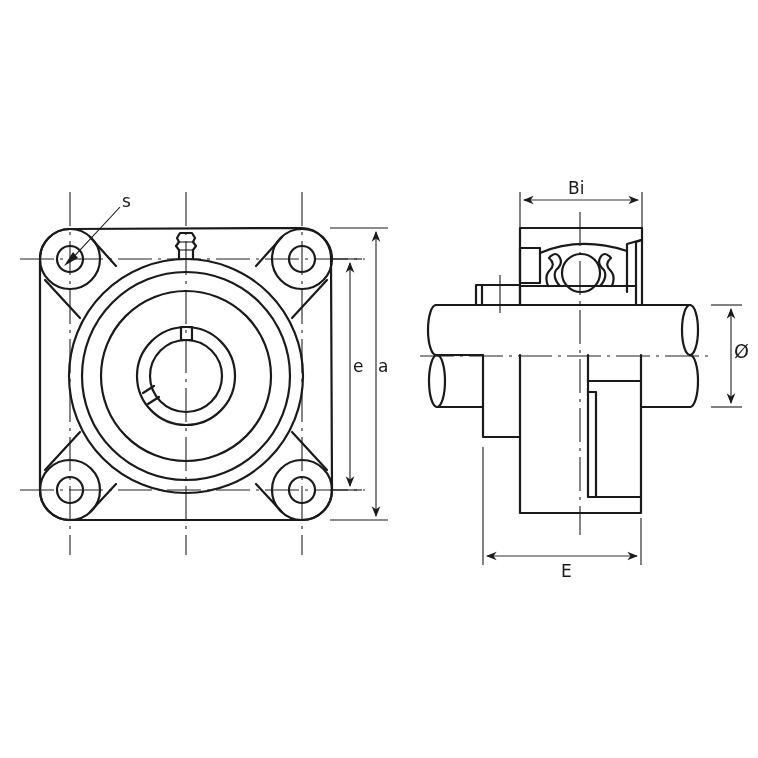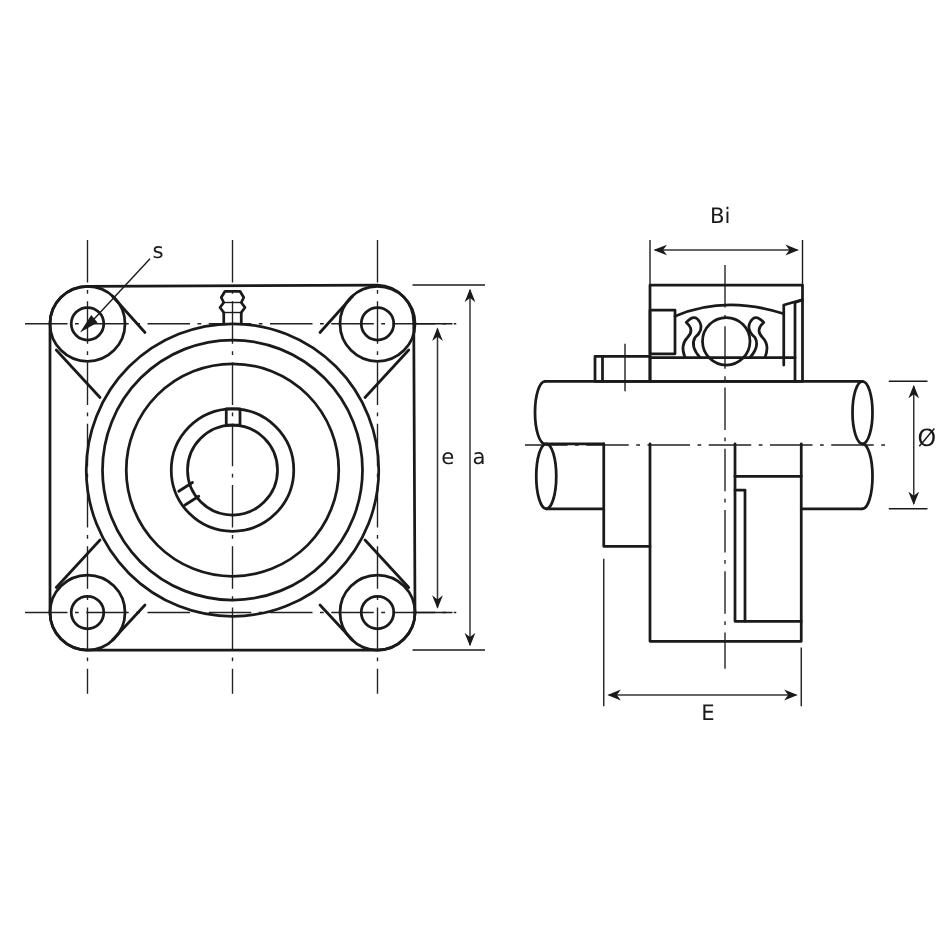--- a/index.html
+++ b/index.html
@@ -133,15 +133,15 @@
 
     <line class="thin" x1="483" y1="447" x2="483" y2="565"></line>
     <line class="thin" x1="641" y1="518" x2="641" y2="565"></line>
     <line class="dim" x1="487" y1="556" x2="637" y2="556" marker-start="url(#arr)" marker-end="url(#arr)"></line>
   </g>
 </svg>
 
 <span class="lbl" style="left:122px; top:193px;">s</span>
 <span class="lbl" style="left:353px; top:358px;">e</span>
 <span class="lbl" style="left:378px; top:358px;">a</span>
-<span class="lbl" style="left:568px; top:165px;">Bi</span>
+<span class="lbl" style="left:568px; top:180px;">Bi</span>
 <span class="lbl" style="left:734px; top:342px; font-size:19px;">Ø</span>
 <span class="lbl" style="left:561px; top:563px;">E</span>
 
 </body></html>

